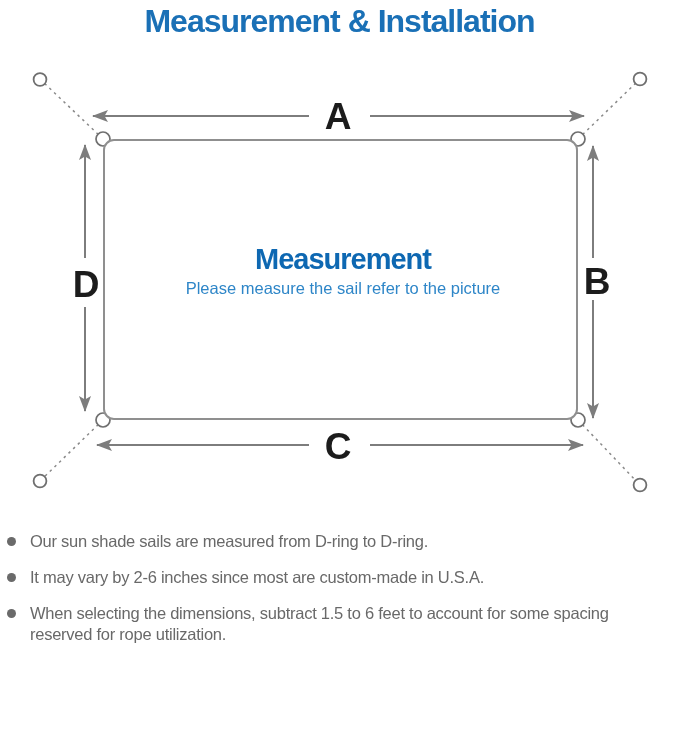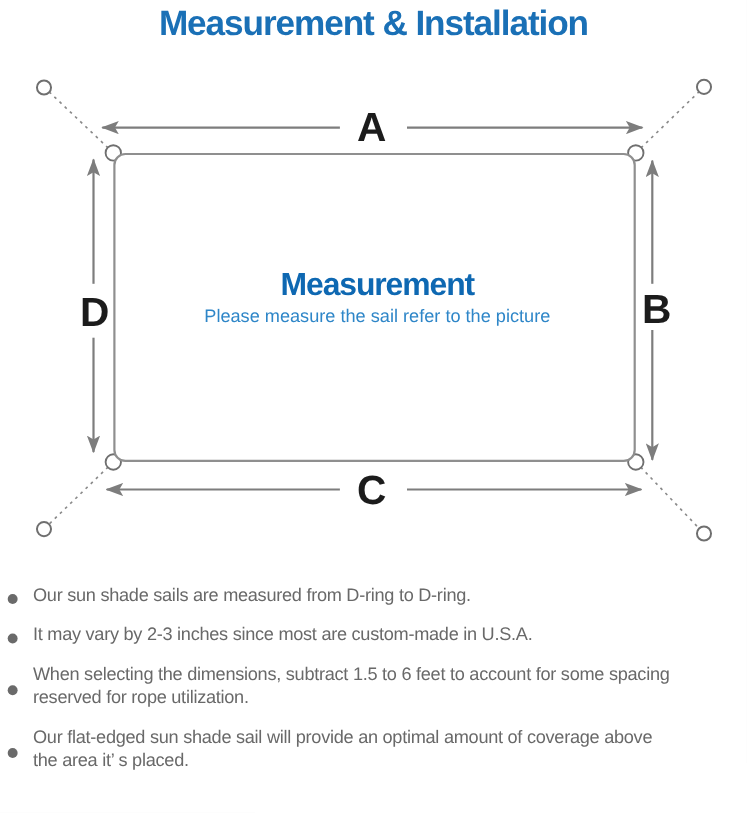--- a/index.html
+++ b/index.html
@@ -51,21 +51,21 @@
     text-anchor: middle;
   }
   .notes {
     position: absolute;
     top: 531px;
     left: 7px;
     right: 4px;
   }
   .note {
     display: flex;
-    align-items: center;
+    align-items: flex-start;
     margin-bottom: 15px;
   }
   .dot {
     flex: none;
     width: 9px;
     height: 9px;
     border-radius: 50%;
     background: #6a6a6a;
     margin: 6px 14px 0 0;
   }
@@ -138,35 +138,28 @@
     <div class="note">
       <span class="dot"></span>
       <div class="note-text">
           <div>Our sun shade sails are measured from D-ring to D-ring.</div>
         </div>
     </div>
 
     <div class="note">
       <span class="dot"></span>
       <div class="note-text">
-          <div>It may vary by 2-3 inches since most are custom-made in U.S.A.</div>
+          <div>It may vary by 2-6 inches since most are custom-made in U.S.A.</div>
         </div>
     </div>
 
     <div class="note">
       <span class="dot"></span>
       <div class="note-text">
           <div>When selecting the dimensions, subtract 1.5 to 6 feet to account for some spacing</div>
           <div>reserved for rope utilization.</div>
         </div>
     </div>
 
 
-    <div class="note">
-      <span class="dot"></span>
-      <div class="note-text">
-          <div>Our flat-edged sun shade sail will provide an optimal amount of coverage above</div>
-          <div>the area it’ s placed.</div>
-        </div>
-    </div>
   </div>
 
 </div>
 
 </body></html>

